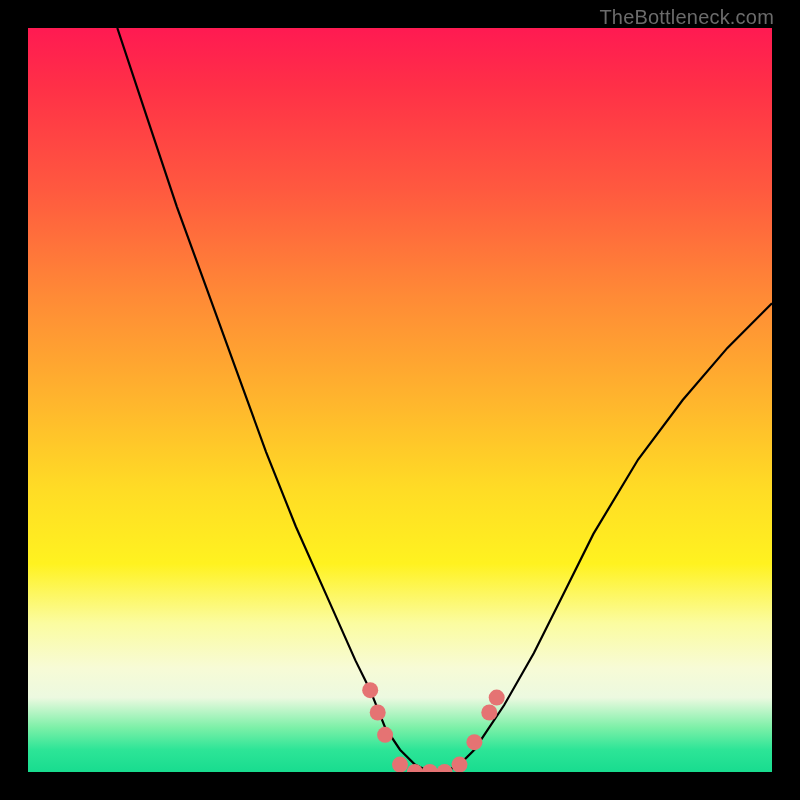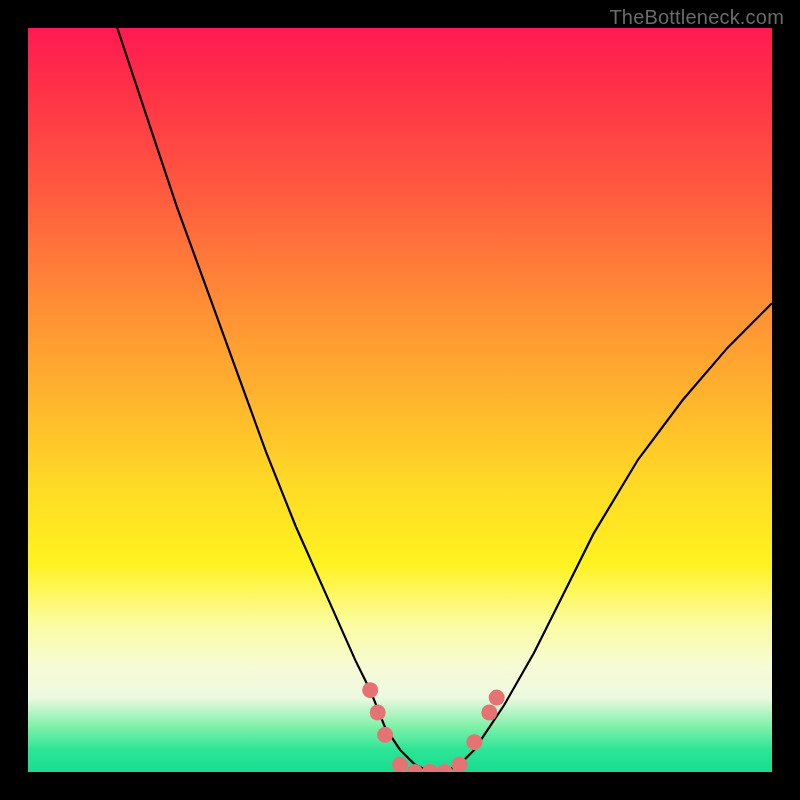--- a/index.html
+++ b/index.html
@@ -39,21 +39,21 @@
       #f7fbd6 86%,
       #ecf9e0 90%,
       #7df0a8 94%,
       #2de597 97%,
       #18dc8f 100%
     );
   }
   .watermark {
     position: absolute;
     top: 6px;
-    right: 16px;
+    right: 26px;
     color: #6b6b6b;
     font-size: 20px;
     letter-spacing: 0.2px;
     font-weight: 500;
   }
   svg.curve {
     position: absolute;
     left: 0;
     top: 0;
     width: 744px;

